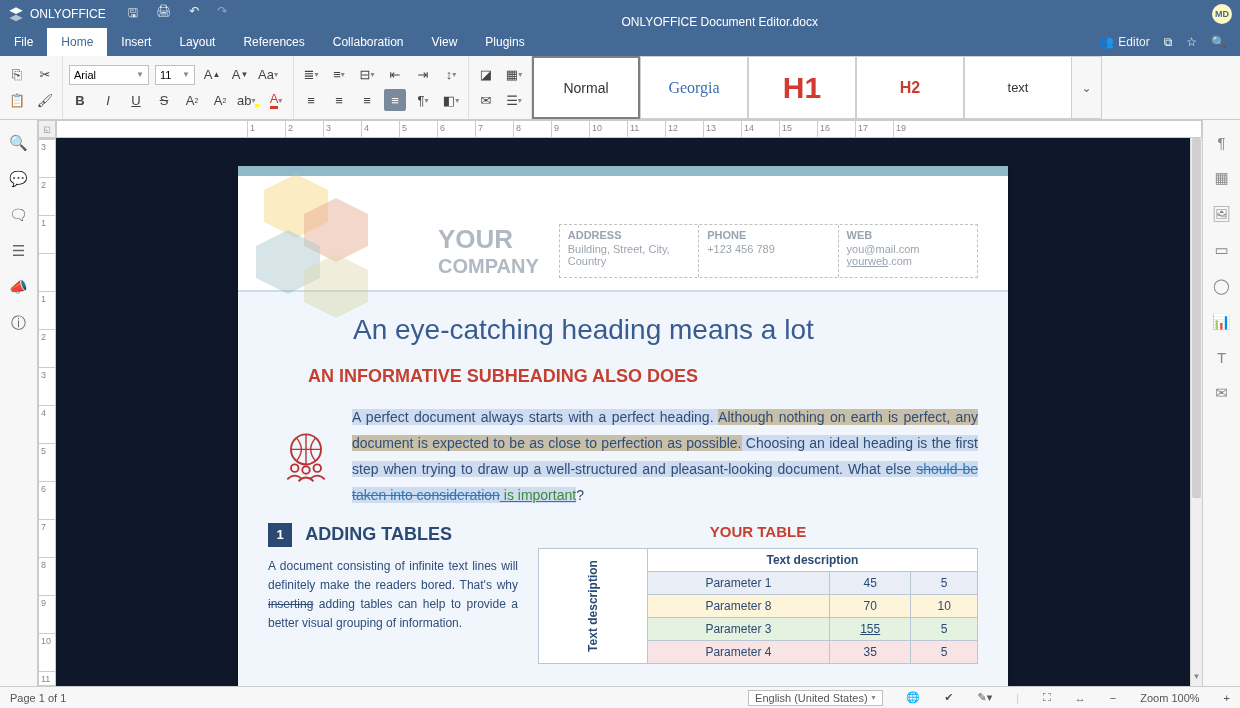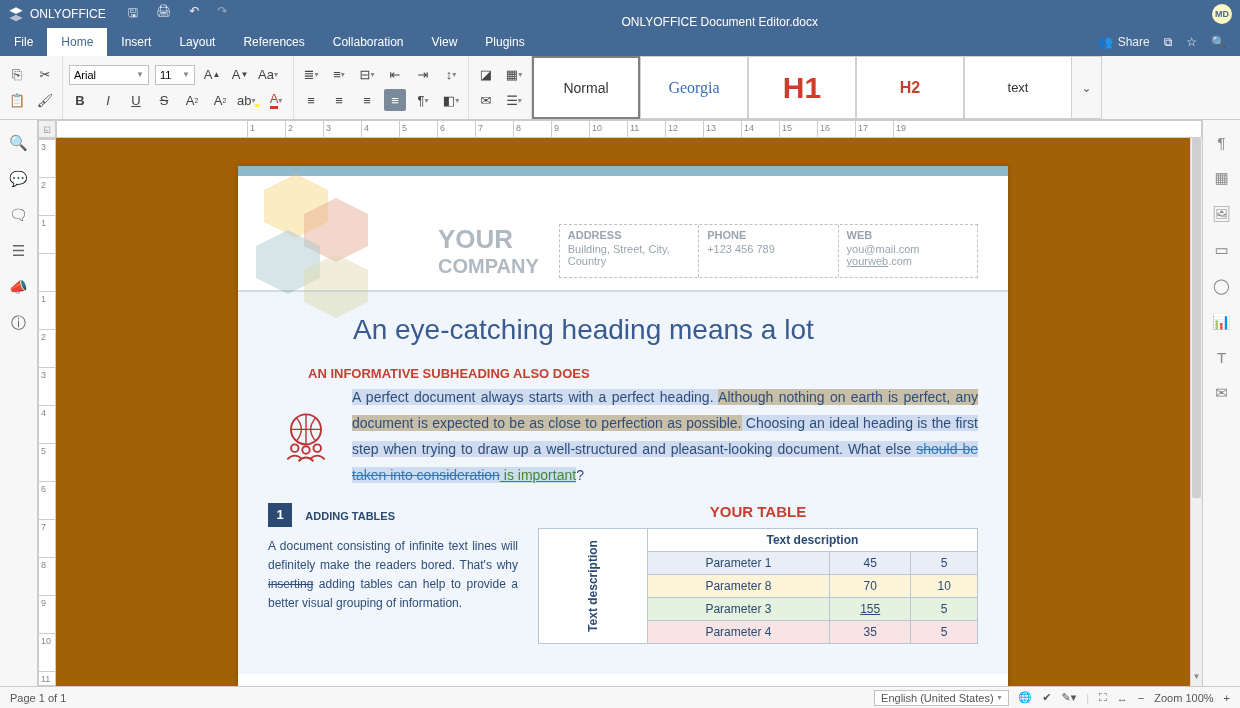--- a/index.html
+++ b/index.html
@@ -51,71 +51,71 @@
 .ruler-h .ticks{position:absolute;left:190px;top:0;right:0;height:100%;display:flex;}
 .ruler-h .tick{width:38px;border-left:1px solid #ccc;height:100%;position:relative;}
 .ruler-h .tick span{position:absolute;top:2px;left:2px;}
 
 
 .ruler-v { position:absolute; left:38px; top:138px; bottom:22px; width:18px; background:#fff; border:1px solid #cbcbcb; font-size:9px; color:#888; }
 .ruler-v .vtick{height:38px;border-top:1px solid #ccc;position:relative;}
 .ruler-v .vtick span{position:absolute;left:2px;top:2px;}
 
 
-.canvas { position:absolute; left:56px; right:50px; top:138px; bottom:22px; background:#a16207; overflow:auto; }
+.canvas { position:absolute; left:56px; right:50px; top:138px; bottom:22px; background:#0f172a; overflow:auto; }
 .page { width:770px; margin:28px auto 40px; background:#fff; box-shadow:0 0 6px rgba(0,0,0,.2); min-height:900px; position:relative; }
 .page-top-band{height:10px;background:#8fb9c8;}
 .page-art{position:absolute;left:0;top:0;width:180px;height:160px;opacity:.55;}
 .hdr-block{display:flex;padding:48px 30px 12px 200px;border-bottom:2px solid #cdddea;}
 .hdr-company{color:#b0b9c2;font-weight:bold;}
 .hdr-company .l1{font-size:26px;}
 .hdr-company .l2{font-size:20px;}
 .hdr-info{flex:1;display:flex;margin-left:20px;border:1px dashed #c0c0c0;}
 .hdr-col{flex:1;padding:4px 8px;border-right:1px dashed #c0c0c0;font-size:11px;}
 .hdr-col:last-child{border-right:none;}
 .hdr-col .lbl{color:#9aa4ae;font-weight:bold;font-size:11px;}
 .hdr-col .val{color:#9aa4ae;margin-top:2px;}
 .hdr-col a{color:#9aa4ae;text-decoration:underline;}
 
 .page-body{padding:18px 30px 30px 30px;background:#f0f6fb;}
 .pg-h1{color:#3a5b8f;font-size:28px;font-weight:400;text-align:left;margin:4px 0 20px 85px;}
-.pg-h2{color:#c54030;font-weight:bold;font-size:13px;margin-bottom:4px;margin-left:40px;}
+.pg-h2{color:#c54030;font-weight:bold;font-size:18px;margin-bottom:18px;margin-left:40px;}
 .para-row{display:flex;gap:16px;align-items:flex-start;}
 .para-icon{width:60px;flex-shrink:0;margin-top:20px;margin-left:8px;}
 .para{flex:1;font-size:14px;color:#2f4d7a;line-height:1.85;text-align:justify;}
 .para .sel-all{background:#cfdcf0;}
 .para .sel-brown{background:#c8bfa8;}
 .para .strk{text-decoration:line-through;color:#3278b4;}
 .para .grn{color:#3a8a3a;text-decoration:underline;}
 
 .cols{display:flex;gap:20px;margin-top:14px;}
 .col-left{flex:0 0 250px;}
 .num-box{display:inline-flex;width:24px;height:24px;background:#2b4a73;color:#fff;align-items:center;justify-content:center;font-weight:bold;font-size:13px;margin-right:10px;}
-.sec-title{color:#2b4a73;font-weight:bold;font-size:11px;display:inline;}
+.sec-title{color:#2b4a73;font-weight:bold;font-size:18px;display:inline;}
 .sec-text{font-size:12px;color:#2f4d7a;line-height:1.6;margin-top:10px;text-align:justify;}
 .sec-text .strk2{text-decoration:line-through;}
 
 .col-right{flex:1;}
 .tbl-title{color:#c54030;font-weight:bold;font-size:15px;text-align:center;margin-bottom:8px;}
 table.data{border-collapse:collapse;width:100%;font-size:12px;color:#2b4a73;}
 table.data th,table.data td{border:1px solid #b9c6d4;padding:4px 8px;text-align:center;}
 table.data th{background:#fff;font-weight:bold;}
 .vcell{width:60px;background:#fff;}
 .vrot{transform:rotate(-90deg);white-space:nowrap;font-weight:bold;display:inline-block;}
 .r1{background:#e8edf6;} .r2{background:#fdf4da;} .r3{background:#e4f2df;} .r4{background:#f8e4e4;}
 .underln{text-decoration:underline;}
 
 
 .scroll-v{position:absolute;right:38px;top:138px;bottom:22px;width:12px;background:#efefef;border-left:1px solid #d6d6d6;}
 .scroll-v .thumb{position:absolute;left:1px;right:1px;top:0;height:360px;background:#cfcfcf;border-radius:2px;}
 .scroll-v .arr{position:absolute;left:0;right:0;height:14px;text-align:center;font-size:8px;color:#888;}
 .scroll-v .arr.up{top:0;} .scroll-v .arr.dn{bottom:0;}
 
 
-.statusbar { position:absolute; left:0; right:0; bottom:0; height:22px; background:#f7f7f7; border-top:1px solid #cbcbcb; display:flex; align-items:center; font-size:11px; color:#555; padding:0 10px; gap:10px;}
+.statusbar { position:absolute; left:0; right:0; bottom:0; height:22px; background:#f7f7f7; border-top:1px solid #cbcbcb; display:flex; align-items:center; font-size:11px; color:#555; padding:0 10px; gap:24px;}
 .statusbar .spacer{flex:1;}
 .statusbar .lang{border:1px solid #c0c0c0;padding:1px 6px;display:flex;align-items:center;gap:4px;background:#fff;}
 .statusbar span{cursor:pointer;}
 </style>
 </head>
 <body>
 
 <div class="titlebar">
   <div class="logo">
     <svg class="logo-icon" viewBox="0 0 24 24">
@@ -138,21 +138,21 @@
   <div class="tab">File</div>
   <div class="tab active">Home</div>
   <div class="tab">Insert</div>
   <div class="tab">Layout</div>
   <div class="tab">References</div>
   <div class="tab">Collaboration</div>
   <div class="tab">View</div>
   <div class="tab">Plugins</div>
   <div class="spacer"></div>
   <div class="right">
-    <span>👥 <span>Share</span></span>
+    <span>👥 <span>Editor</span></span>
     <span>⧉</span>
     <span>☆</span>
     <span>🔍</span>
   </div>
 </div>
 
 <div class="toolbar">
   <div class="tb-group">
     <div class="tb-row">
       <span class="tb-btn">⎘</span>

